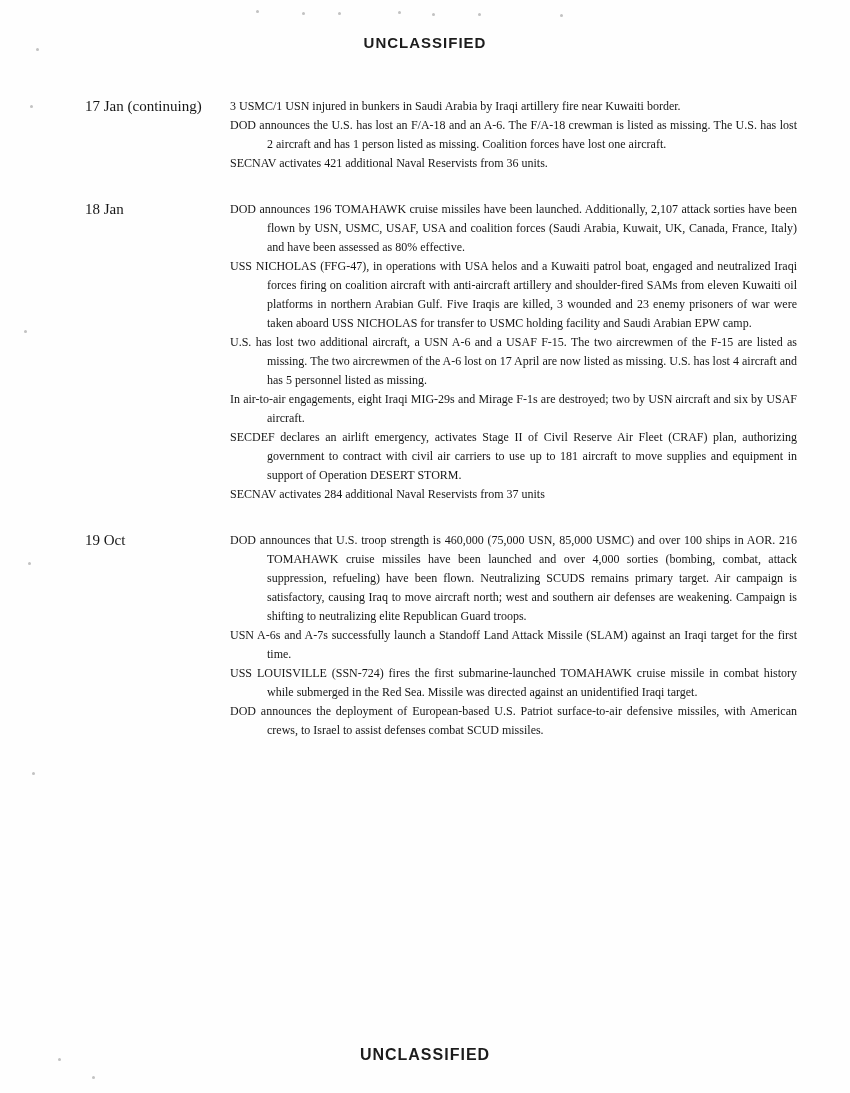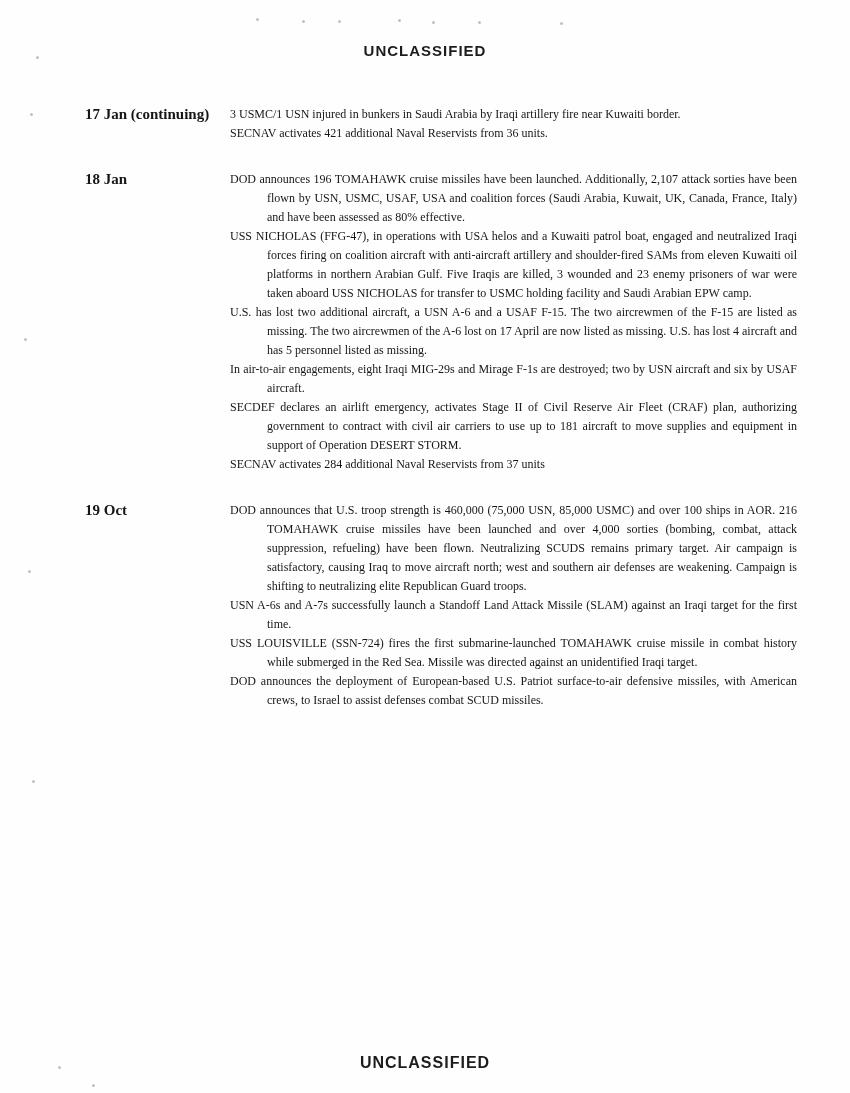--- a/index.html
+++ b/index.html
@@ -6,21 +6,21 @@
   html, body { margin: 0; padding: 0; }
   body {
     width: 850px;
     height: 1093px;
     background: #fefefe;
     position: relative;
     overflow: hidden;
     font-family: "Liberation Serif", serif;
     color: #161616;
   }
-  .page { position: absolute; inset: 0; margin-top: 8px; }
+  .page { position: absolute; inset: 0; }
 
   .classification {
     position: absolute;
     left: 0;
     width: 100%;
     text-align: center;
     font-family: "Liberation Sans", sans-serif;
     font-weight: 700;
     letter-spacing: 1px;
     color: #1c1c1c;
@@ -35,21 +35,21 @@
     width: 712px;
   }
   .section-row {
     display: flex;
     align-items: flex-start;
     margin-bottom: 27px;
   }
   .date-cell {
     flex: 0 0 145px;
     width: 145px;
-    font-weight: 700;
+    font-weight: 400;
     font-size: 15px;
     line-height: 19px;
     white-space: nowrap;
   }
   .entries-cell {
     flex: 1;
     min-width: 0;
     font-size: 12px;
     line-height: 19px;
   }
@@ -89,20 +89,21 @@
   <div class="speck" style="left:58px; top:1058px;"></div>
   <div class="speck" style="left:92px; top:1076px;"></div>
 
   <div class="classification top">UNCLASSIFIED</div>
 
   <div class="timeline">
       <div class="section-row">
         <div class="date-cell">17 Jan (continuing)</div>
         <div class="entries-cell">
           <div class="entry"><span class="seg">3 USMC/1 USN injured in bunkers in Saudi Arabia by Iraqi artillery fire near Kuwaiti border.</span></div>
+          <div class="entry"><span class="seg">DOD announces the U.S. has lost an F/A-18 and an A-6.  The F/A-18 crewman is listed as missing.  The U.S. has lost 2 aircraft and has 1 person listed as missing.  Coalition forces have lost one aircraft.</span></div>
           <div class="entry"><span class="seg">SECNAV activates 421 additional Naval Reservists from 36 units.</span></div>
         </div>
       </div>
       <div class="section-row">
         <div class="date-cell">18 Jan</div>
         <div class="entries-cell">
           <div class="entry"><span class="seg">DOD announces 196 TOMAHAWK cruise missiles have been launched.  Additionally, 2,107 attack sorties have been flown by USN, USMC, USAF, USA and coalition forces (Saudi Arabia, Kuwait, UK, Canada, France, Italy) and have been assessed as 80% effective.</span></div>
           <div class="entry"><span class="seg">USS NICHOLAS (FFG-47), in operations with USA helos and a Kuwaiti patrol boat, engaged and neutralized Iraqi forces firing on coalition aircraft with anti-aircraft artillery and shoulder-fired SAMs from eleven Kuwaiti oil platforms in northern Arabian Gulf.  Five Iraqis are killed, 3 wounded and 23 enemy prisoners of war were taken aboard USS NICHOLAS for transfer to USMC holding facility and Saudi Arabian EPW camp.</span></div>
           <div class="entry"><span class="seg">U.S. has lost two additional aircraft, a USN A-6 and a USAF F-15.  The two aircrewmen of the F-15 are listed as missing.  The two aircrewmen of the A-6 lost on 17 April are now listed as missing.  U.S. has lost 4 aircraft and has 5 personnel listed as missing.</span></div>
           <div class="entry"><span class="seg">In air-to-air engagements, eight Iraqi MIG-29s and Mirage F-1s are destroyed; two by USN aircraft and six by USAF aircraft.</span></div>

